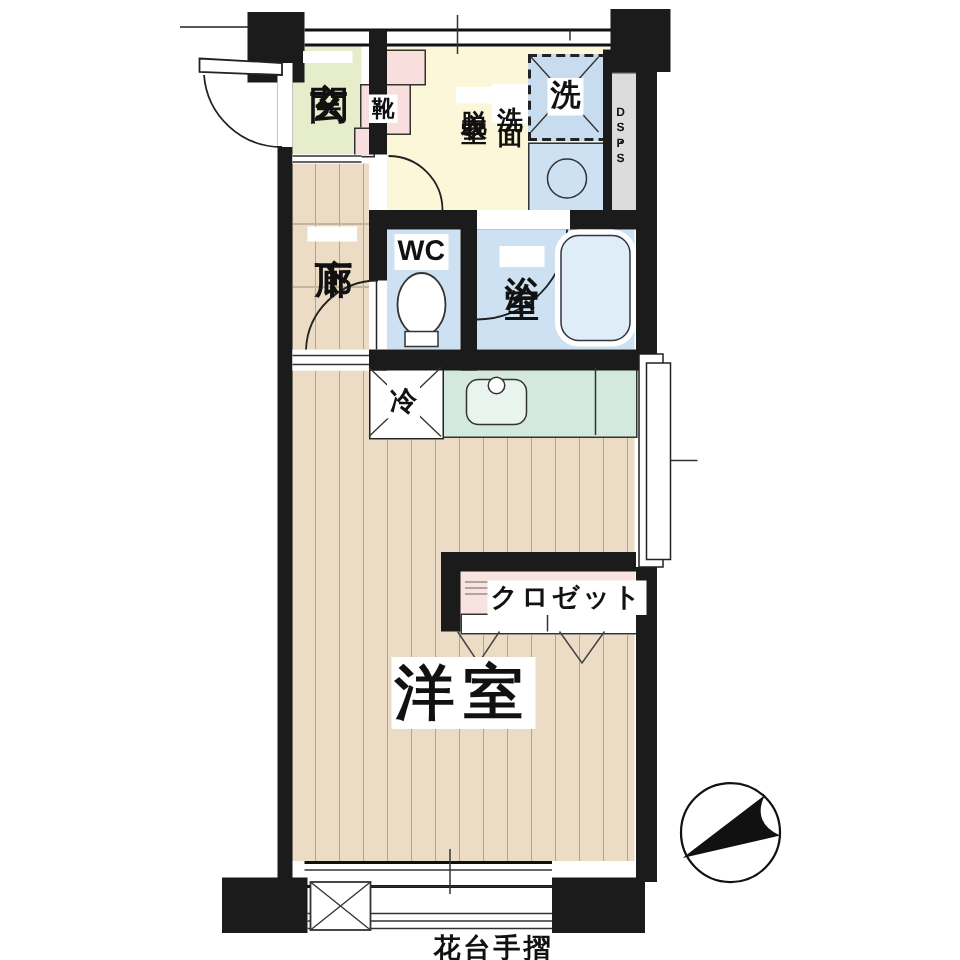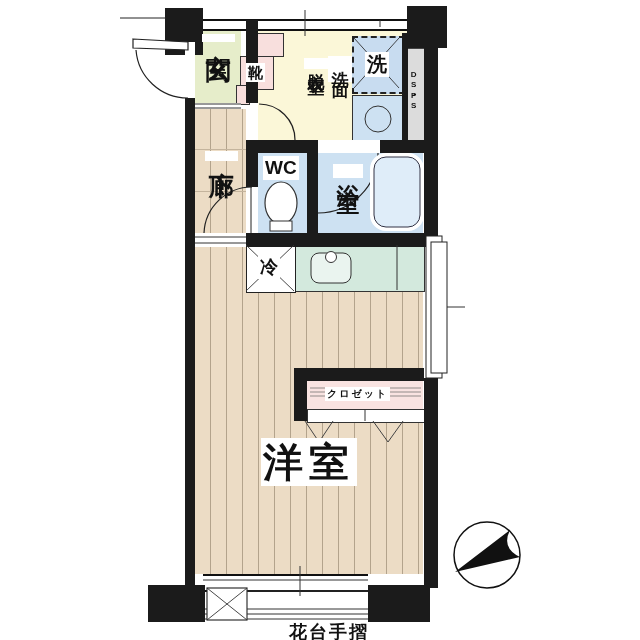--- a/index.html
+++ b/index.html
@@ -145,19 +145,19 @@
   <div class="abs lbl vert" style="left:202px;top:34px;font-size:25px;letter-spacing:3px;">玄関</div>
   <div class="abs lbl" style="left:246px;top:63px;font-size:15px;">靴</div>
   <div class="abs lbl vert" style="left:328px;top:56px;font-size:17px;letter-spacing:12px;">洗面</div>
   <div class="abs lbl vert" style="left:304px;top:58px;font-size:17px;letter-spacing:3px;">脱衣室</div>
   <div class="abs lbl" style="left:365px;top:52px;font-size:20px;">洗</div>
   <div class="abs lbl vert" style="left:409px;top:70px;font-size:8px;letter-spacing:1px;background:transparent;padding:0;">DS・PS</div>
   <div class="abs lbl vert" style="left:205px;top:151px;font-size:25px;letter-spacing:4px;">廊下</div>
   <div class="abs lbl" style="left:263px;top:156px;font-size:19px;">WC</div>
   <div class="abs lbl vert" style="left:333px;top:164px;font-size:23px;letter-spacing:6px;">浴室</div>
   <div class="abs lbl" style="left:258px;top:256px;font-size:18px;">冷</div>
-  <div class="abs lbl" style="left:325px;top:387px;font-size:10px;letter-spacing:2px;">クロゼット</div>
+  <div class="abs lbl" style="left:325px;top:387px;font-size:18px;letter-spacing:2px;">クロゼット</div>
   <div class="abs" style="left:195px;top:438px;width:228px;text-align:center;z-index:6;">
     <div class="lbl" style="display:inline-block;font-size:40px;letter-spacing:6px;">洋室</div><br>
   </div>
   <div class="abs lbl" style="left:287px;top:621px;font-size:18px;letter-spacing:2px;background:transparent;">花台手摺</div>
 
 </div>
 
 </body></html>

